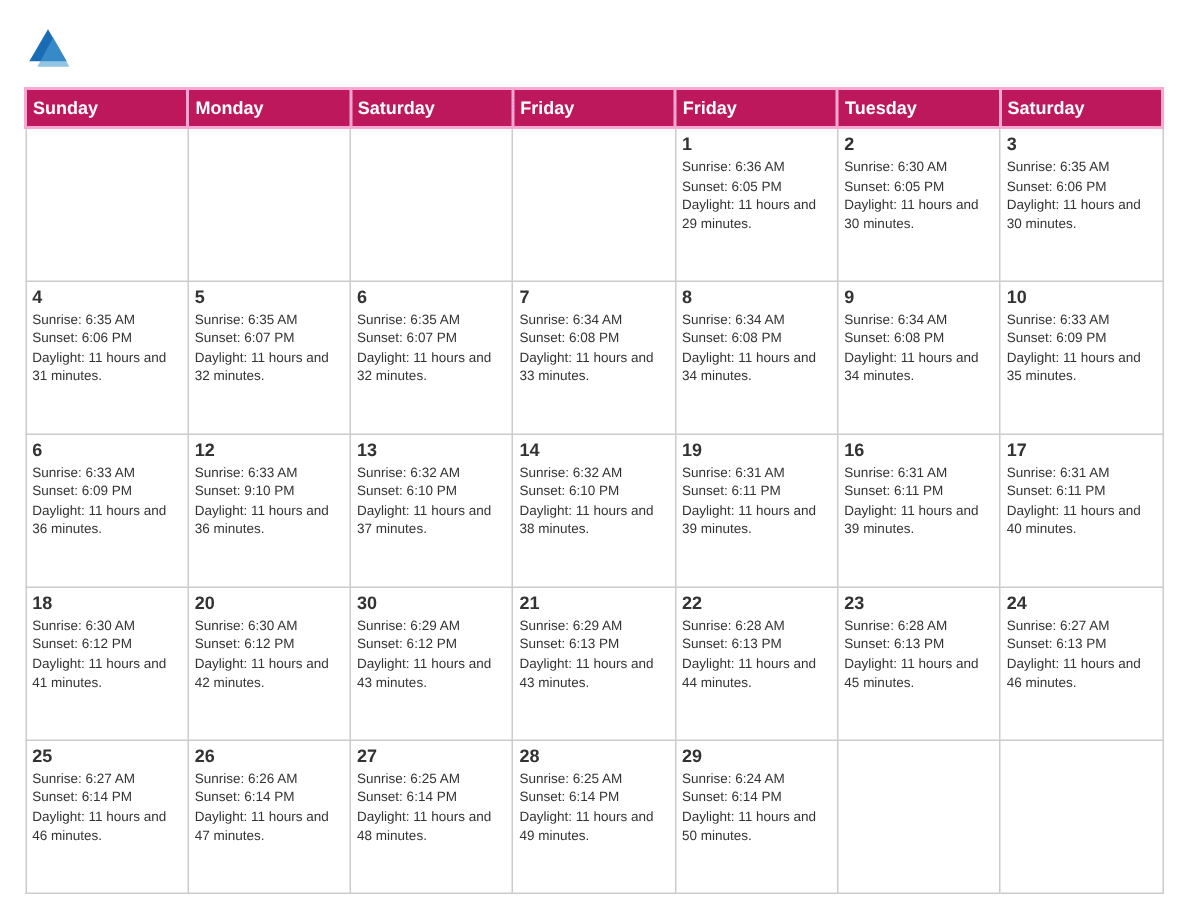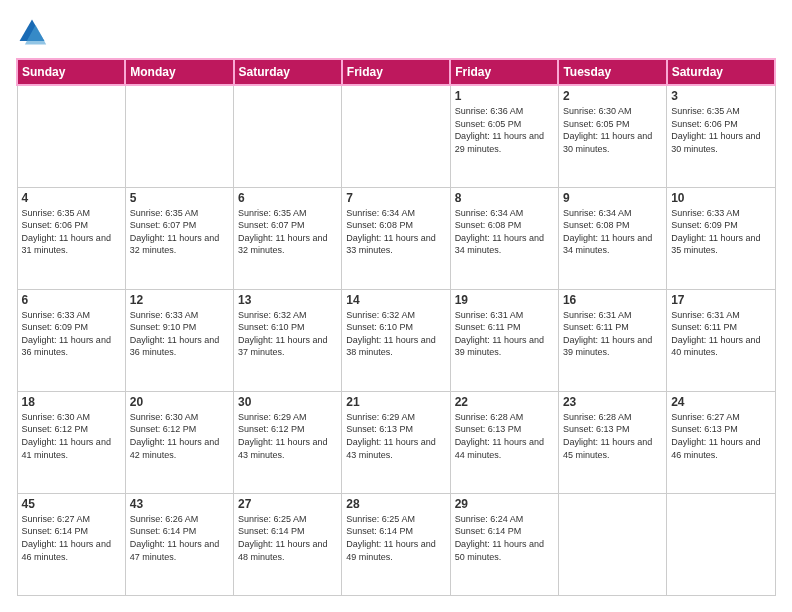--- a/index.html
+++ b/index.html
@@ -276,27 +276,27 @@
           </td>
           <td>
             <span class="day-number">24</span>
             <div class="day-info">Sunrise: 6:27 AM
 Sunset: 6:13 PM
 Daylight: 11 hours and 46 minutes.</div>
           </td>
         </tr>
         <tr>
           <td>
-            <span class="day-number">45</span>
+            <span class="day-number">25</span>
             <div class="day-info">Sunrise: 6:27 AM
 Sunset: 6:14 PM
 Daylight: 11 hours and 46 minutes.</div>
           </td>
           <td>
-            <span class="day-number">43</span>
+            <span class="day-number">26</span>
             <div class="day-info">Sunrise: 6:26 AM
 Sunset: 6:14 PM
 Daylight: 11 hours and 47 minutes.</div>
           </td>
           <td>
             <span class="day-number">27</span>
             <div class="day-info">Sunrise: 6:25 AM
 Sunset: 6:14 PM
 Daylight: 11 hours and 48 minutes.</div>
           </td>

